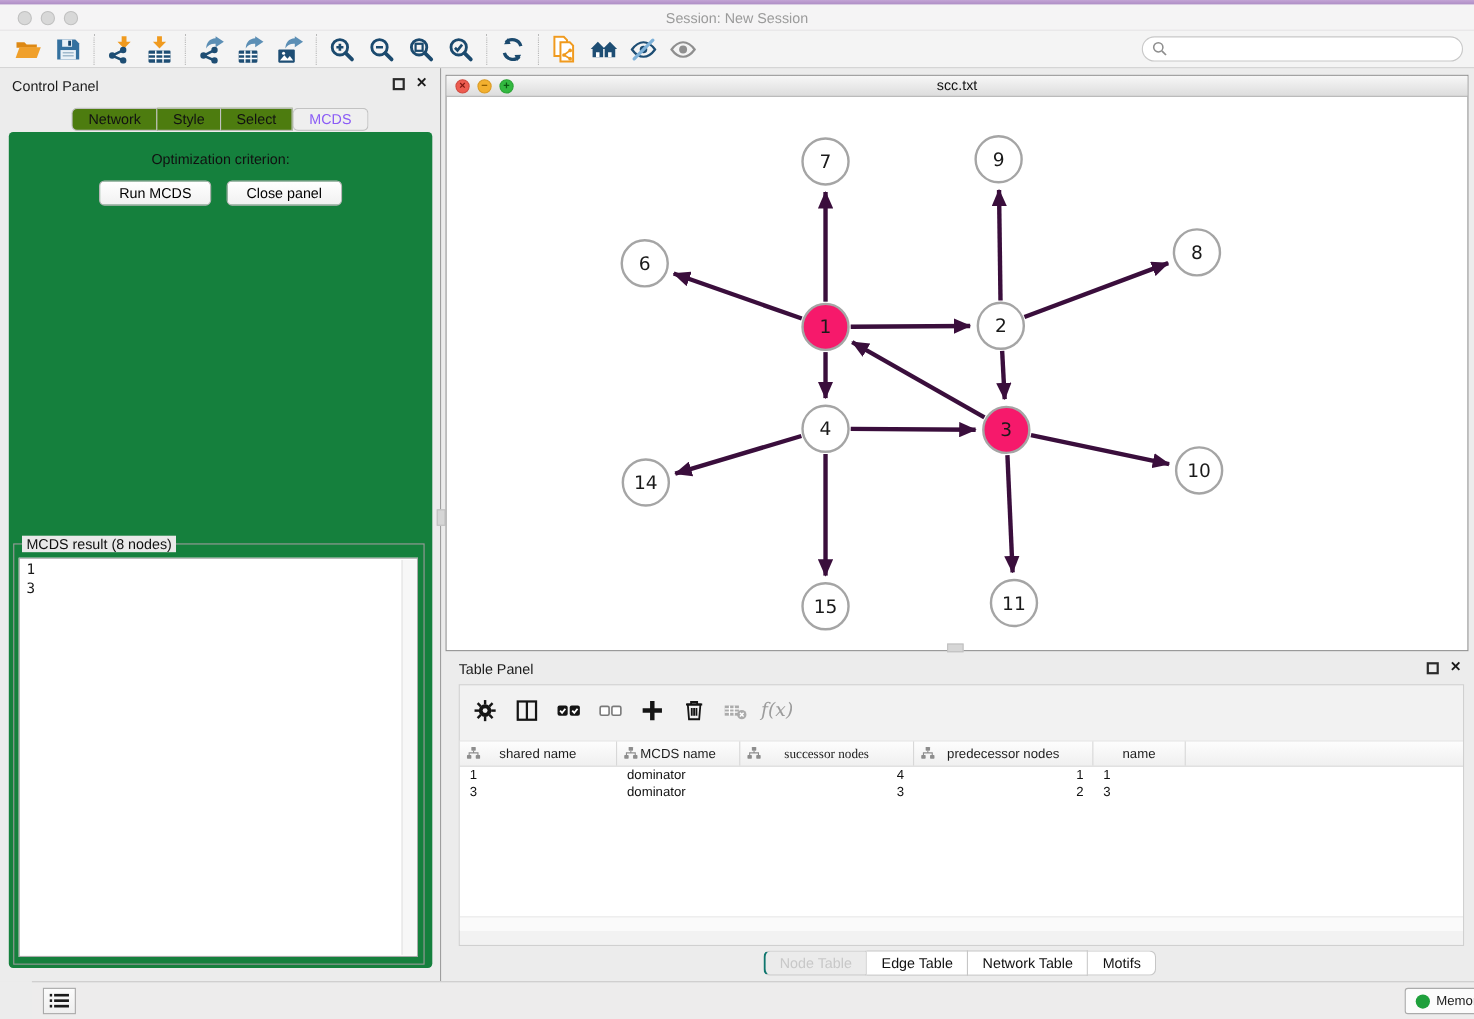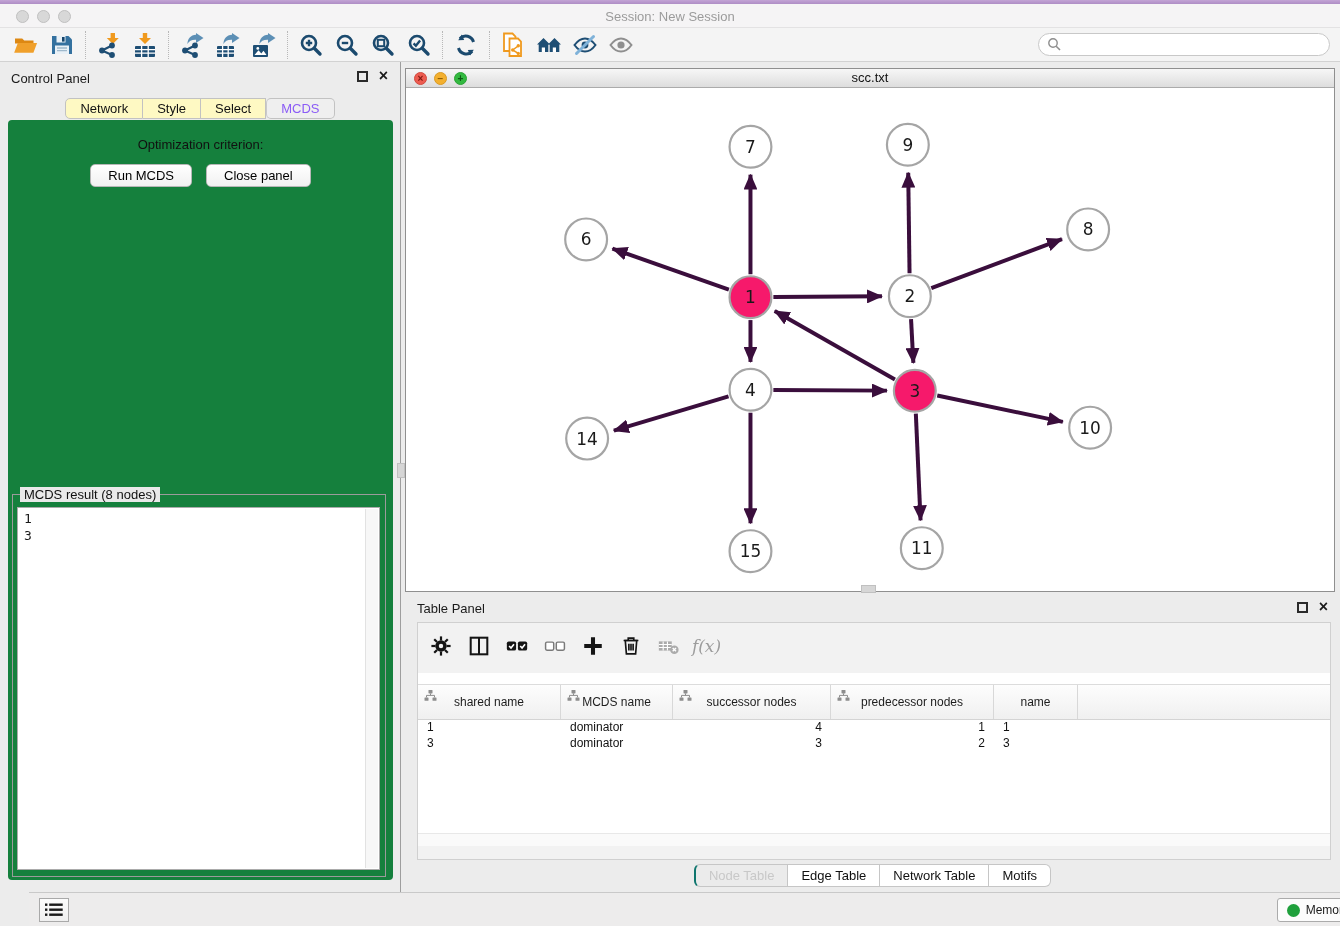--- a/index.html
+++ b/index.html
@@ -24,21 +24,21 @@
 
   
   .control-panel { position:absolute; top:62px; left:0; width:401px; height:830px; background:#ECECEC; border-right:1px solid #9E9E9E; }
   .panel-head { position:relative; height:30px; }
   .panel-title { position:absolute; left:11px; top:9px; font-size:13px; color:#1B1B1B; }
   .float-box { position:absolute; top:9px; width:11px; height:11px; border:2px solid #2A2A2A; cursor:default; }
   .close-x { position:absolute; top:5px; font-size:16px; font-weight:bold; color:#1A1A1A; cursor:default; line-height:18px; }
   .cp-float { right:32px; } .cp-close { right:12px; }
 
   .cp-tabs { position:absolute; top:36px; left:0; width:100%; display:flex; justify-content:center; }
-  .cp-tab { height:21px; line-height:19px; padding:0 14px; background:#fef9c3; border:1px solid #C2C2C2; border-left:none; font-size:13px; color:#121212; cursor:default; }
+  .cp-tab { height:21px; line-height:19px; padding:0 14px; background:#4d7c0f; border:1px solid #C2C2C2; border-left:none; font-size:13px; color:#121212; cursor:default; }
   .cp-tab:first-child { border-left:1px solid #C2C2C2; border-radius:5px 0 0 5px; }
   .cp-tab.active { background:#EFEFEF; color:#8b5cf6; border-radius:5px; border-left:1px solid #CACACA; }
 
   .cp-content { position:absolute; top:58px; left:8px; width:385px; bottom:12px; background:#15803d; border-radius:4px; }
   .opt-label { margin-top:17px; text-align:center; font-size:13px; color:#111; }
   .criterion { position:relative; margin:13px auto 0; width:310px; height:23px; background:#FEFEFE; border:1px solid #B7B7B7; border-radius:4px; font-size:13px; line-height:21px; padding-left:11px; cursor:default; }
   .stepper { position:absolute; right:8px; top:3px; display:flex; flex-direction:column; gap:2px; }
   .tri-up { width:0; height:0; border-left:4px solid transparent; border-right:4px solid transparent; border-bottom:5px solid #3C3C3C; }
   .tri-down { width:0; height:0; border-left:4px solid transparent; border-right:4px solid transparent; border-top:5px solid #3C3C3C; }
   .cp-buttons { margin-top:12px; display:flex; justify-content:center; gap:14px; }
@@ -69,21 +69,21 @@
   .table-panel { position:absolute; left:405px; top:595px; width:935px; height:297px; background:#ECECEC; }
   .tp-head-bar { position:relative; height:27px; }
   .tp-title { position:absolute; left:12px; top:6px; font-size:13px; }
   .tp-float { right:32px; top:7px; } .tp-close { right:12px; top:3px; }
   .tp-inner { position:absolute; left:12px; top:27px; width:914px; height:238px; background:#F2F2F2; border:1px solid #D0D0D0; }
   .tp-toolbar { height:46px; display:flex; align-items:center; padding-left:8px; gap:9px; }
   .tp-tb-icon { width:29px; height:28px; display:flex; align-items:center; justify-content:center; cursor:default; }
   .tp-tb-icon svg { width:24px; height:24px; }
   .fx-label { font-family:"DejaVu Serif",serif; font-style:italic; font-size:17px; color:#9C9C9C; }
   .tp-table { position:absolute; left:0; right:0; top:50px; bottom:13px; background:#FFF; overflow:hidden; }
-  .tp-headrow { display:flex; height:36px; background:linear-gradient(#FDFDFD,#F0F0F0); border-top:1px solid #DCDCDC; border-bottom:1px solid #D4D4D4;margin-top:11px; }
+  .tp-headrow { display:flex; height:24px; background:linear-gradient(#FDFDFD,#F0F0F0); border-top:1px solid #DCDCDC; border-bottom:1px solid #D4D4D4; }
   .tp-th { position:relative; border-right:1px solid #D8D8D8; font-size:12px; color:#1D1D1D; display:flex; align-items:center; justify-content:center; cursor:default; }
   .tp-th .hier { position:absolute; left:6px; top:4px; }
   .tp-row { display:flex; height:16px; font-size:12px; color:#111; }
   .tp-td { padding:0 9px; overflow:hidden; white-space:nowrap; }
   .tp-hscroll { position:absolute; left:0; right:0; bottom:0; height:13px; background:#FAFAFA; border-top:1px solid #E8E8E8; }
   .tp-tabs { position:absolute; bottom:5px; left:0; width:100%; display:flex; justify-content:center; }
   .tp-tab { height:23px; line-height:21px; padding:0 13px; background:#FFF; border:1px solid #C6C6C6; border-left:none; font-size:13px; color:#111; cursor:default; }
   .tp-tab:first-child { border-left:2px solid #0f766e; border-radius:6px 0 0 6px; }
   .tp-tab:last-child { border-radius:0 6px 6px 0; }
   .tp-tab.active { background:#EBEBEB; color:#C8C8C8; }
@@ -467,21 +467,21 @@
           <svg class="hier" width="13" height="13" viewBox="0 0 13 13">
               <g fill="#8D8D8D">
                 <rect x="4.5" y="1" width="4" height="3.4" rx="0.6"></rect>
                 <rect x="0.5" y="8.4" width="4" height="3.4" rx="0.6"></rect>
                 <rect x="8.5" y="8.4" width="4" height="3.4" rx="0.6"></rect>
               </g>
               <path d="M6.5 4.4v2M2.5 8.4V6.4h8v2" stroke="#8D8D8D" fill="none"></path>
             </svg>
           <span>MCDS name</span>
         </div>
-        <div class="tp-th" style="width: 158px;">
+        <div class="tp-th" style="width: 158px; font-family: Liberation Serif, serif;">
           <svg class="hier" width="13" height="13" viewBox="0 0 13 13">
               <g fill="#8D8D8D">
                 <rect x="4.5" y="1" width="4" height="3.4" rx="0.6"></rect>
                 <rect x="0.5" y="8.4" width="4" height="3.4" rx="0.6"></rect>
                 <rect x="8.5" y="8.4" width="4" height="3.4" rx="0.6"></rect>
               </g>
               <path d="M6.5 4.4v2M2.5 8.4V6.4h8v2" stroke="#8D8D8D" fill="none"></path>
             </svg>
           <span>successor nodes</span>
         </div>

